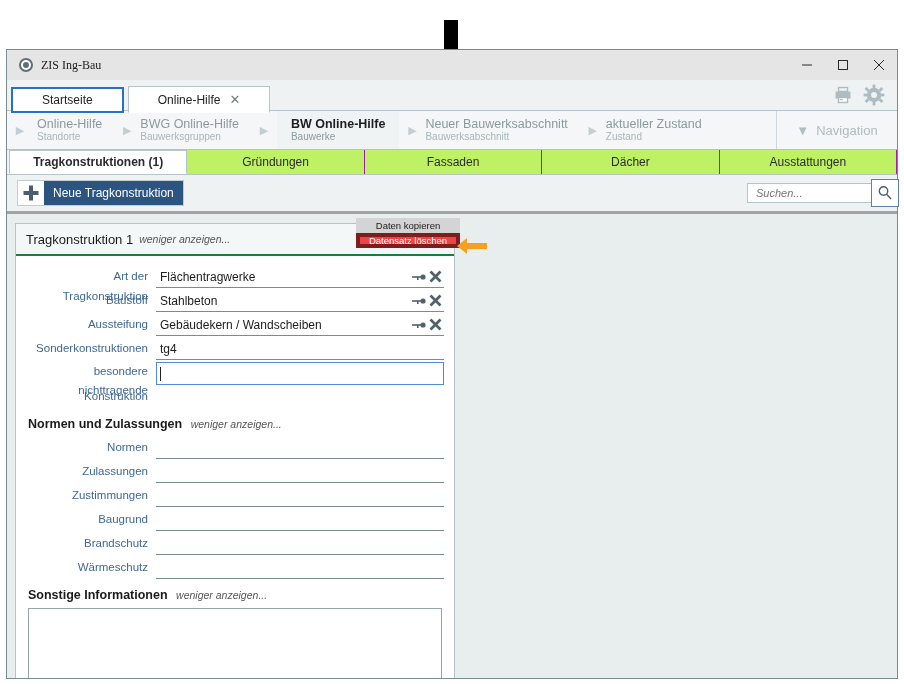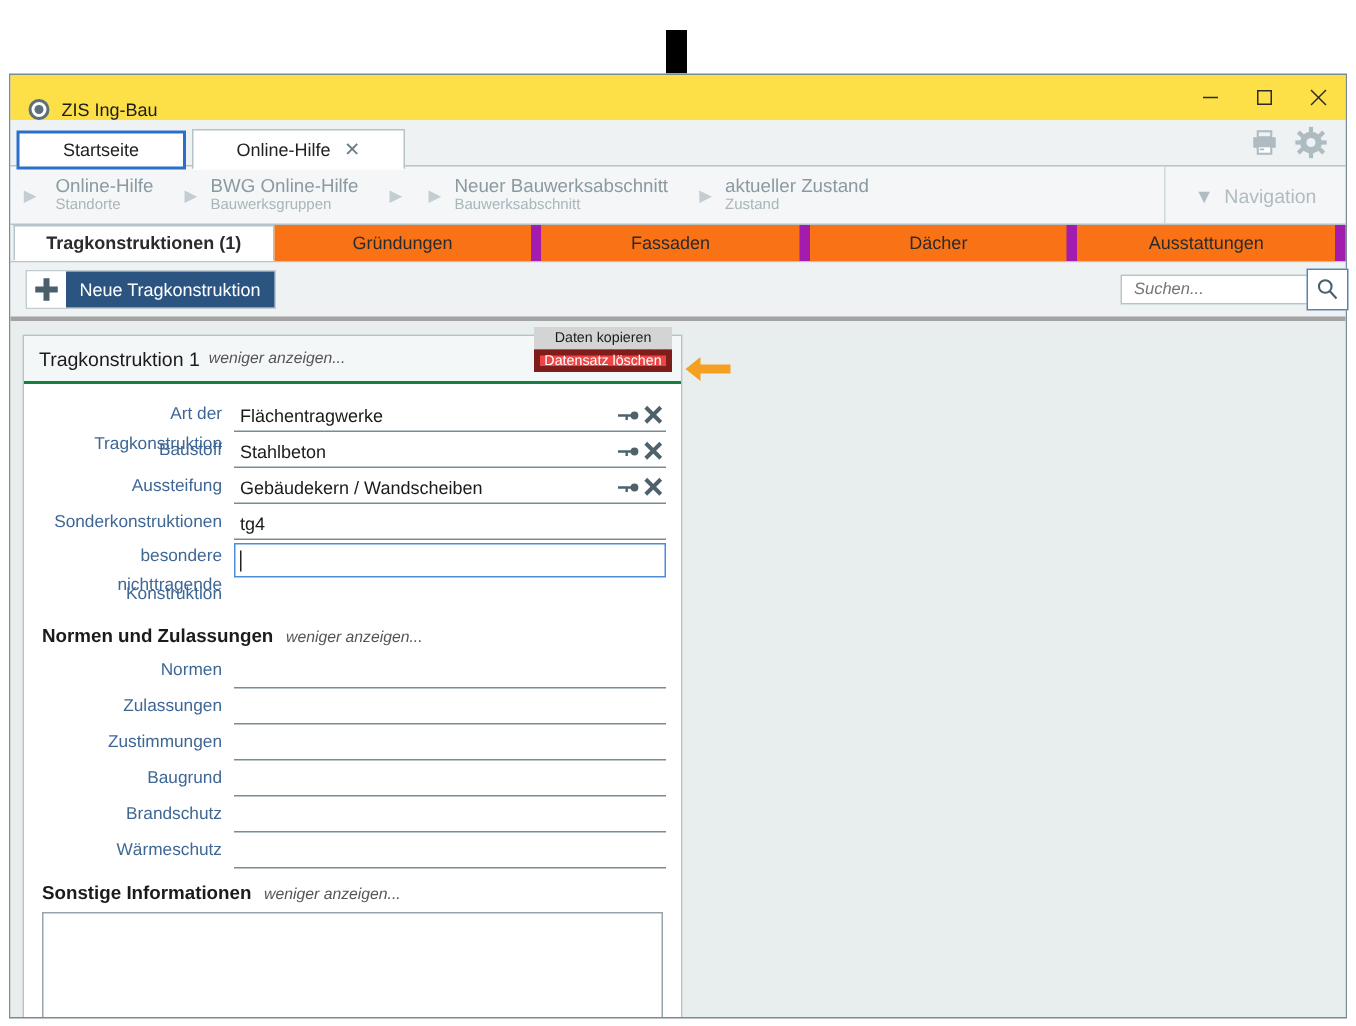--- a/index.html
+++ b/index.html
@@ -15,22 +15,22 @@
   .caret-artifact{position:absolute;left:444px;top:20px;width:14px;height:29px;background:#000;}
 
   
   .app-window{
     position:absolute;left:6px;top:49px;width:892px;height:630px;
     background:#fbfcfc;border:1px solid #7a8c93;box-sizing:border-box;
     display:flex;flex-direction:column;
   }
 
   
-  .titlebar{height:30px;min-height:30px;display:flex;align-items:flex-end;background:#fde047;
-    position:relative;}
+  .titlebar{height:30px;min-height:30px;display:flex;align-items:center;background:#e5e5e5;
+    position:relative;font-family:Liberation Serif, serif;}
   .app-icon{width:14px;height:14px;border-radius:50%;border:2px solid #5d6f78;background:#fff;
     margin-left:12px;position:relative;box-sizing:border-box;}
   .app-icon::after{content:"";position:absolute;left:2px;top:2px;width:6px;height:6px;border-radius:50%;background:#5d6f78;}
   .app-title{margin-left:8px;font-size:12px;color:#1b1b1b;}
   .winbtns{margin-left:auto;display:flex;height:30px;}
   .winbtn{width:36px;height:30px;display:flex;align-items:center;justify-content:center;
     font-size:13px;color:#2b2b2b;}
   .winbtn svg{display:block;}
 
   
@@ -58,21 +58,21 @@
   .crumb.current .c2{color:#8b9aa1;}
   .crumb.plain{padding-left:4px;}
   .crumb-arrow{display:flex;align-items:center;justify-content:center;width:26px;color:#c3cdd2;font-size:11px;}
   .navbox{width:120px;border-left:1px solid #cfd8dc;display:flex;align-items:center;
     justify-content:center;gap:7px;font-size:13px;color:#b0bcc2;}
 
   
   .sectiontabs{height:24px;min-height:24px;background:#f0f3f4;display:flex;align-items:stretch;
     border-bottom:1px solid #b6c3c8;text-align:right;}
   .stab{flex:1;display:flex;align-items:center;justify-content:center;font-size:12px;color:#2b2b2b;
-    background:#f97316;border-right:7px solid #a21caf;box-sizing:border-box;}
+    background:#bef264;border-right:1px solid #a21caf;box-sizing:border-box;}
   .stab.active{background:#ffffff;font-weight:bold;border:1px solid #b6c3c8;border-bottom:1px solid #ffffff;
     margin-left:2px;}
 
   
   .cmdbar{height:36px;min-height:36px;background:#eef2f3;border-bottom:3px solid #a3a3a3;
     display:flex;align-items:center;padding:0 10px;}
   .newbtn{display:flex;align-items:center;height:26px;border:1px solid #c2ccd1;background:#ffffff;box-sizing:border-box;}
   .plus{width:26px;height:24px;display:flex;align-items:center;justify-content:center;background:#ffffff;}
   .plus svg{display:block;}
   .newbtn .label{background:#2b5580;color:#ffffff;font-size:12px;padding:0 9px;height:24px;
@@ -112,21 +112,21 @@
   .flabel.two{line-height:19px;}
 
   .sechead{font-size:12.5px;font-weight:bold;color:#1b1b1b;margin:9px 0 6px 2px;}
   .sechead .sub{font-size:10.5px;font-style:italic;font-weight:normal;color:#555;margin-left:5px;}
 
   .frow.simple .fctl{border-bottom:1px solid #7a8c93;}
 
   .bigbox{height:82px;border:1px solid #96a5ac;background:#ffffff;margin:2px 2px 0 2px;}
 
   
-  .ctxmenu{position:absolute;left:349px;top:4px;width:92px;z-index:20;}
+  .ctxmenu{position:absolute;left:349px;top:4px;width:104px;z-index:20;}
   .ctxitem{height:15px;display:flex;align-items:center;justify-content:center;
     font-size:9.5px;box-sizing:border-box;}
   .ctxitem.copy{background:#d4d4d4;color:#1b1b1b;border:1px solid #d4d4d4;}
   .ctxitem.del{background:#ef4444;color:#ffffff;border:4px solid #7f1d1d;}
 
   .arrowmark{position:absolute;left:449px;top:22px;z-index:20;}
 </style>
 </head>
 <body>
 
@@ -203,20 +203,24 @@
         <div class="crumb plain">
           <span class="c1">Online-Hilfe</span>
           <span class="c2">Standorte</span>
         </div>
         <div class="crumb-arrow">▶</div>
         <div class="crumb">
           <span class="c1">BWG Online-Hilfe</span>
           <span class="c2">Bauwerksgruppen</span>
         </div>
         <div class="crumb-arrow">▶</div>
+        <div class="crumb current">
+          <span class="c1">BW Online-Hilfe</span>
+          <span class="c2">Bauwerke</span>
+        </div>
         <div class="crumb-arrow">▶</div>
         <div class="crumb">
           <span class="c1">Neuer Bauwerksabschnitt</span>
           <span class="c2">Bauwerksabschnitt</span>
         </div>
         <div class="crumb-arrow">▶</div>
         <div class="crumb">
           <span class="c1">aktueller Zustand</span>
           <span class="c2">Zustand</span>
         </div>

